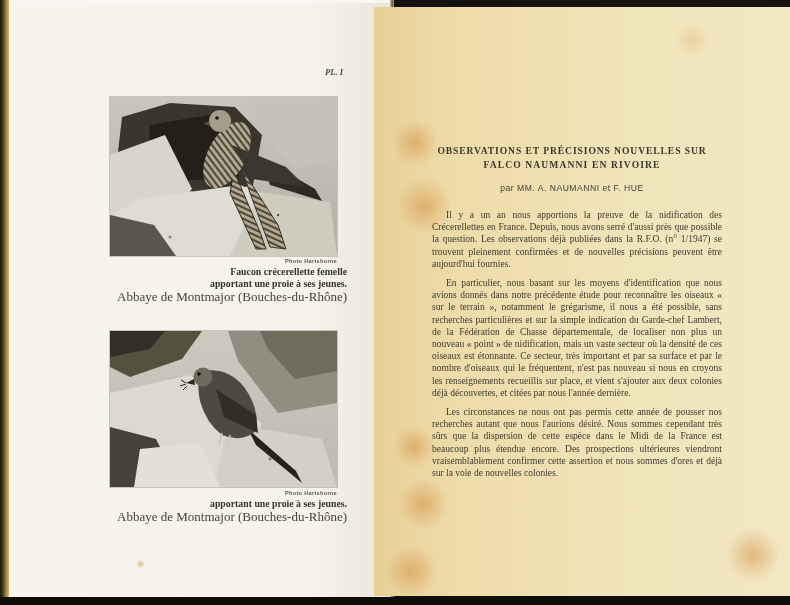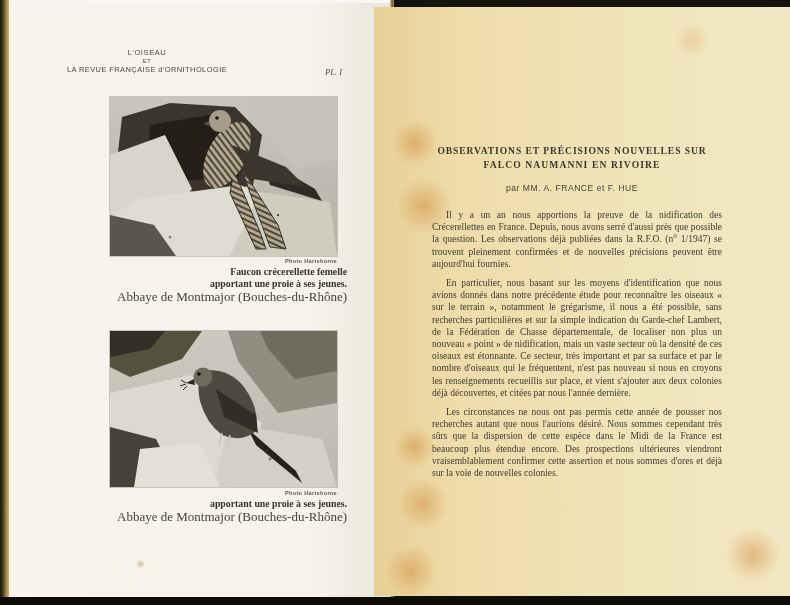--- a/index.html
+++ b/index.html
@@ -19,21 +19,21 @@
     background:linear-gradient(90deg,#cfc8b4,#6b5a30 55%,#b89c5e);}
 
   
   .page-left{position:absolute;left:9px;top:3px;width:381px;height:595px;
     background:linear-gradient(90deg,#f6f4ed 0%,#f5f3eb 80%,#e9e6da 100%);}
   .lp-header{position:absolute;left:28px;top:45px;width:220px;text-align:center;
     font-family:"Liberation Sans", sans-serif;color:#4a483f;}
   .lp-h1{font-size:7.5px;letter-spacing:.6px;}
   .lp-h2{font-size:5.8px;letter-spacing:.6px;margin-top:1px;}
   .lp-h3{font-size:7.5px;letter-spacing:.4px;margin-top:1px;}
-  .lp-plate{position:absolute;left:316px;top:64px;font-size:8.5px;font-style:italic;color:#4a483f;}
+  .lp-plate{position:absolute;left:316px;top:64px;font-size:8.5px;font-style:italic;color:#4a483f;font-weight:bold;}
 
   .figure{position:absolute;left:101px;width:227px;box-shadow:0 0 0 1px rgba(60,55,45,.25);}
   .figure svg{display:block;}
   .credit{position:absolute;width:227px;left:101px;text-align:right;
     font-family:"Liberation Sans", sans-serif;font-size:5.6px;font-weight:bold;
     color:#5c584d;letter-spacing:.3px;}
   .caption{position:absolute;left:88px;width:250px;text-align:right;color:#36342b;}
   .cap-b{font-size:9.8px;font-weight:bold;line-height:12px;}
   .cap-s{font-size:13px;line-height:11px;margin-top:1px;color:#45433a;}
   .lp-stain{position:absolute;left:127px;top:556px;width:9px;height:10px;border-radius:50%;
@@ -57,25 +57,20 @@
 </head>
 <body>
 
 <div class="scan">
 
   <div class="top-sliver"></div>
   <div class="left-edge"></div>
 
   <div class="page-left">
 
-    <div class="lp-header">
-      <div class="lp-h1">L'OISEAU</div>
-      <div class="lp-h2">ET</div>
-      <div class="lp-h3">LA REVUE FRANÇAISE d'ORNITHOLOGIE</div>
-    </div>
     <div class="lp-plate">PL. I</div>
 
     <div class="figure" style="top:94px;">
       <svg width="227" height="159" viewBox="0 0 227 159">
         <defs>
           <linearGradient id="pg1" x1="0" y1="0" x2="0" y2="1">
             <stop offset="0" stop-color="#c9c6bc"></stop>
               <stop offset="1" stop-color="#b4b1a6"></stop>
           </linearGradient>
           <pattern id="barring" width="7" height="5" patternUnits="userSpaceOnUse" patternTransform="rotate(25)">
@@ -164,21 +159,21 @@
     <div class="stain" style="left:26px;top:468px;width:46px;height:58px;"></div>
     <div class="stain" style="left:8px;top:540px;width:58px;height:48px;"></div>
     <div class="stain" style="left:352px;top:520px;width:54px;height:56px;"></div>
     <div class="stain" style="left:300px;top:18px;width:36px;height:30px;opacity:.5;"></div>
 
     <div class="rp-title">
       <div class="rp-t1">OBSERVATIONS ET PRÉCISIONS NOUVELLES SUR</div>
       <div class="rp-t2">FALCO NAUMANNI EN RIVOIRE</div>
     </div>
 
-    <div class="rp-byline">par MM. A. FRANCE et F. HUE</div>
+    <div class="rp-byline">par MM. A. NAUMANNI et F. HUE</div>
 
     <div class="rp-body">
       <p>Il y a un an nous apportions la preuve de la nidification des Crécerellettes en France. Depuis, nous avons serré d'aussi près que possible la question. Les observations déjà publiées dans la R.F.O. (n° 1/1947) se trouvent pleinement confirmées et de nouvelles précisions peuvent être aujourd'hui fournies.</p>
       <p>En particulier, nous basant sur les moyens d'identification que nous avions donnés dans notre précédente étude pour reconnaître les oiseaux « sur le terrain », notamment le grégarisme, il nous a été possible, sans recherches particulières et sur la simple indication du Garde-chef Lambert, de la Fédération de Chasse départementale, de localiser non plus un nouveau « point » de nidification, mais un vaste secteur où la densité de ces oiseaux est étonnante. Ce secteur, très important et par sa surface et par le nombre d'oiseaux qui le fréquentent, n'est pas nouveau si nous en croyons les renseignements recueillis sur place, et vient s'ajouter aux deux colonies déjà découvertes, et citées par nous l'année dernière.</p>
       <p>Les circonstances ne nous ont pas permis cette année de pousser nos recherches autant que nous l'aurions désiré. Nous sommes cependant très sûrs que la dispersion de cette espèce dans le Midi de la France est beaucoup plus étendue encore. Des prospections ultérieures viendront vraisemblablement confirmer cette assertion et nous sommes d'ores et déjà sur la voie de nouvelles colonies.</p>
     </div>
   </div>
 
   <div class="bottom-bar"></div>
 </div>

